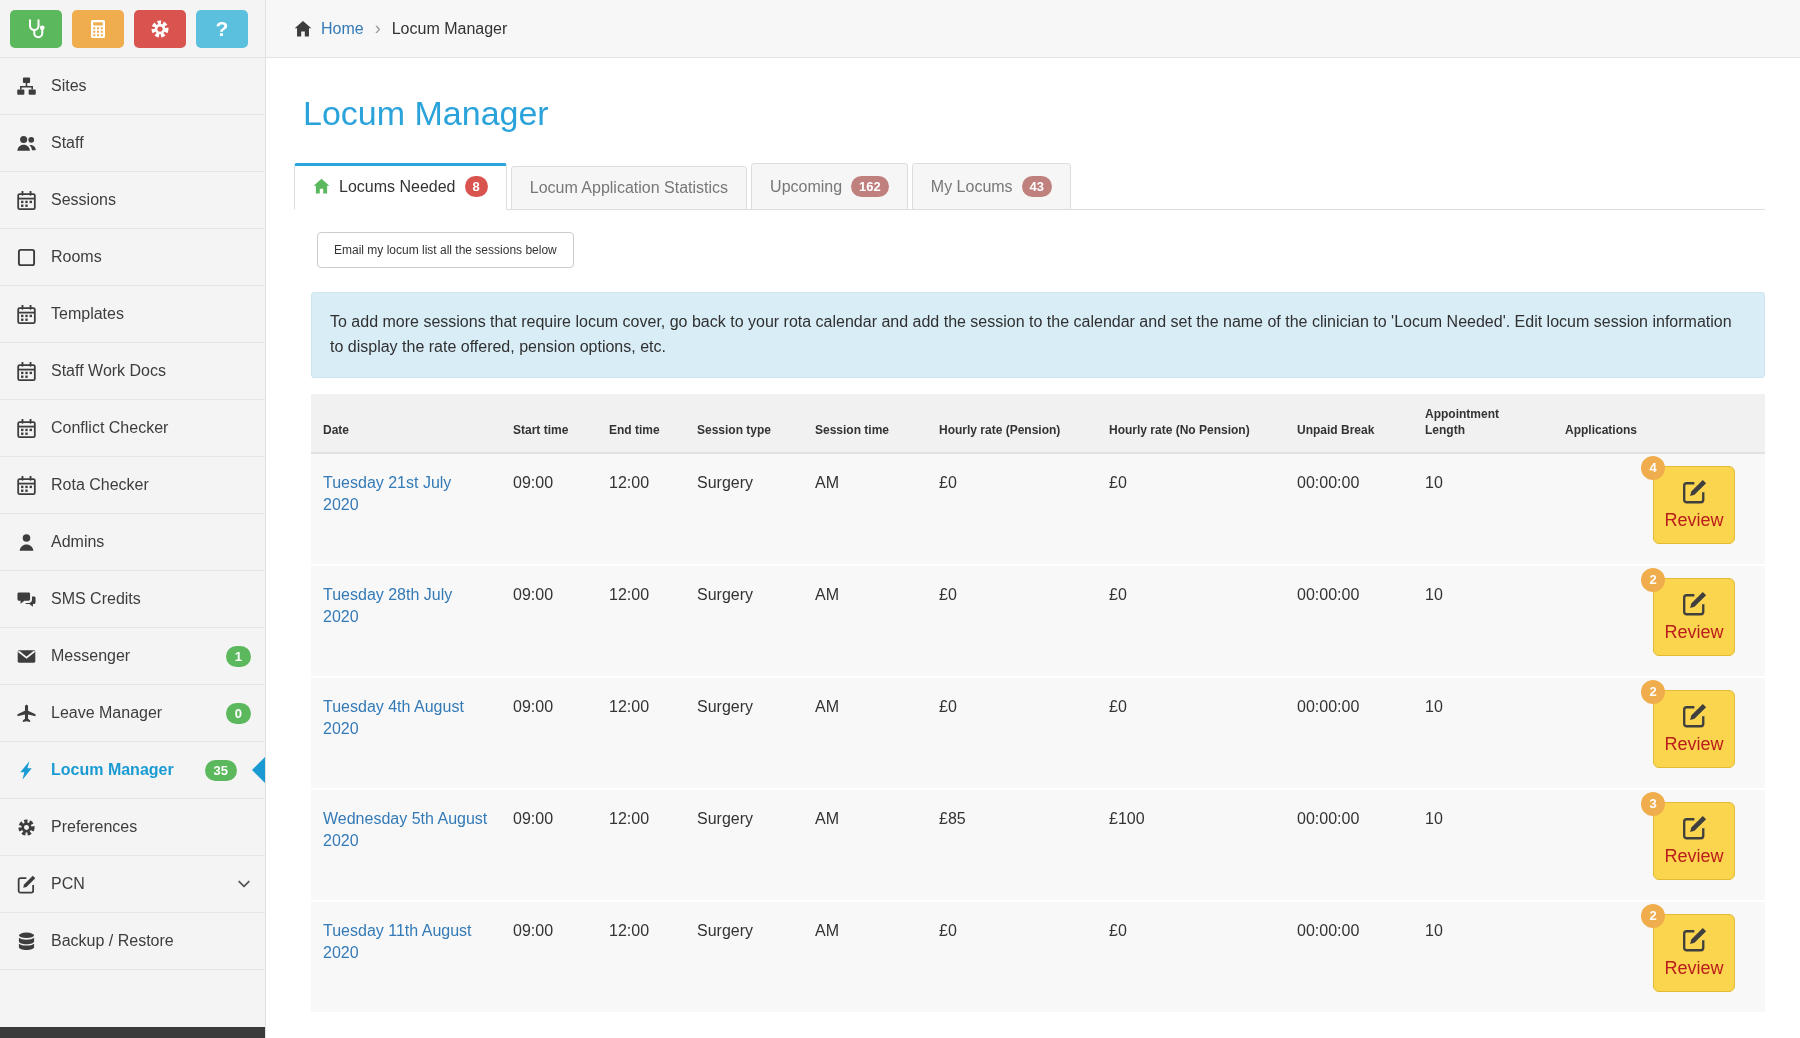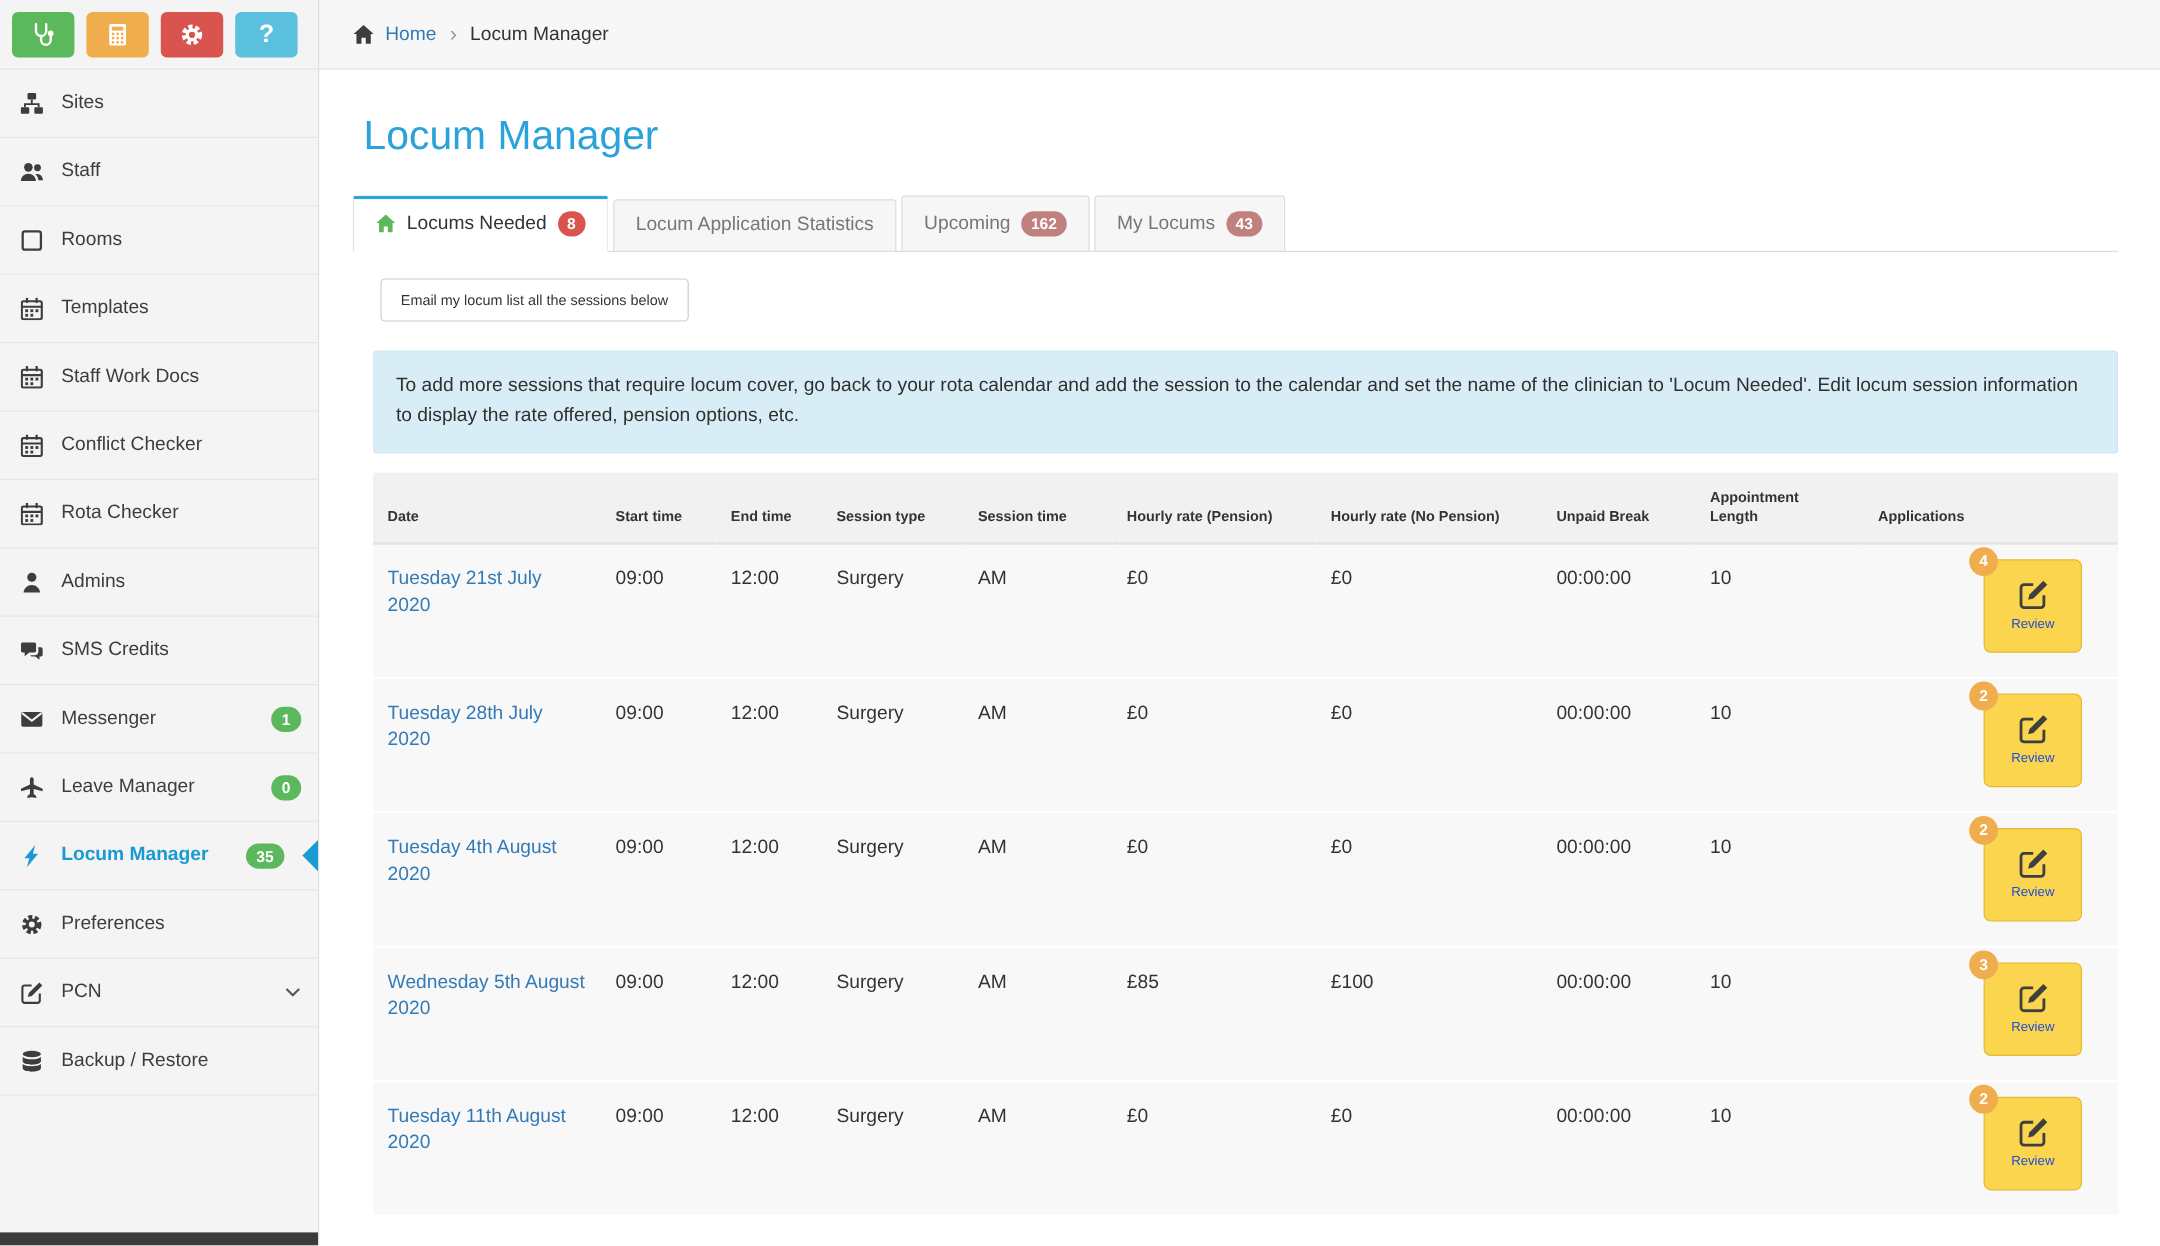--- a/index.html
+++ b/index.html
@@ -52,21 +52,21 @@
   .alert-info { background: #d9edf7; border: 1px solid #cde6f2; border-radius: 3px; padding: 17px 18px; line-height: 1.55; color: #303030; margin: 0 0 16px 17px; }
 
   .locums-table { border-collapse: separate; border-spacing: 0; width: calc(100% - 17px); margin-left: 17px; table-layout: fixed; }
   .locums-table th { vertical-align: bottom; text-align: left; font-weight: bold; padding: 12px 12px 14px; background: #f1f1f1; border-bottom: 2px solid #e2e2e2; line-height: 1.35; font-size: 12px; }
   .locums-table th.apps-h { text-align: left; }
   .locums-table td { vertical-align: top; padding: 18px 12px 20px; background: #f8f8f8; border-bottom: 2px solid #fff; line-height: 1.4; font-size: 16px; }
   .date-link { color: #337ab7; text-decoration: none; cursor: pointer; }
   .apps-cell { text-align: right; padding-right: 30px !important; }
 
   .review-wrap { position: relative; display: inline-block; margin-top: -6px; }
-  .review-btn { width: 82px; height: 78px; background: #fbd54e; border: 1px solid #e3ba35; border-radius: 6px; display: flex; flex-direction: column; align-items: center; justify-content: center; gap: 6px; font-size: 11px; color: #1d4ed8; cursor: pointer; font-family: inherit; }
+  .review-btn { width: 82px; height: 78px; background: #fbd54e; border: 1px solid #e3ba35; border-radius: 6px; display: flex; flex-direction: column; align-items: center; justify-content: center; gap: 6px; font-size: 18px; color: #b91c1c; cursor: pointer; font-family: inherit; }
   .review-btn .icn { width: 25px; height: 25px; color: #3f3f3f; }
   .app-badge { position: absolute; top: -10px; left: -12px; width: 24px; height: 24px; border-radius: 50%; background: #f0ad4e; color: #fff; font-size: 13px; font-weight: bold; display: flex; align-items: center; justify-content: center; z-index: 2; }
 
   .icn { display: inline-block; }
   svg { fill: currentColor; }
 </style>
 </head>
 <body>
 
 <svg width="0" height="0" style="position:absolute" aria-hidden="true">
@@ -189,20 +189,26 @@
         <svg class="icn">
             <use href="#sym-sitemap"></use>
           </svg>
         <span class="side-label">Sites</span>
       </div>
       <div class="side-item">
         <svg class="icn">
             <use href="#sym-users"></use>
           </svg>
         <span class="side-label">Staff</span>
+      </div>
+      <div class="side-item">
+        <svg class="icn">
+            <use href="#sym-calendar"></use>
+          </svg>
+        <span class="side-label">Sessions</span>
       </div>
       <div class="side-item">
         <svg class="icn">
             <use href="#sym-square"></use>
           </svg>
         <span class="side-label">Rooms</span>
       </div>
       <div class="side-item">
         <svg class="icn">
             <use href="#sym-calendar"></use>

